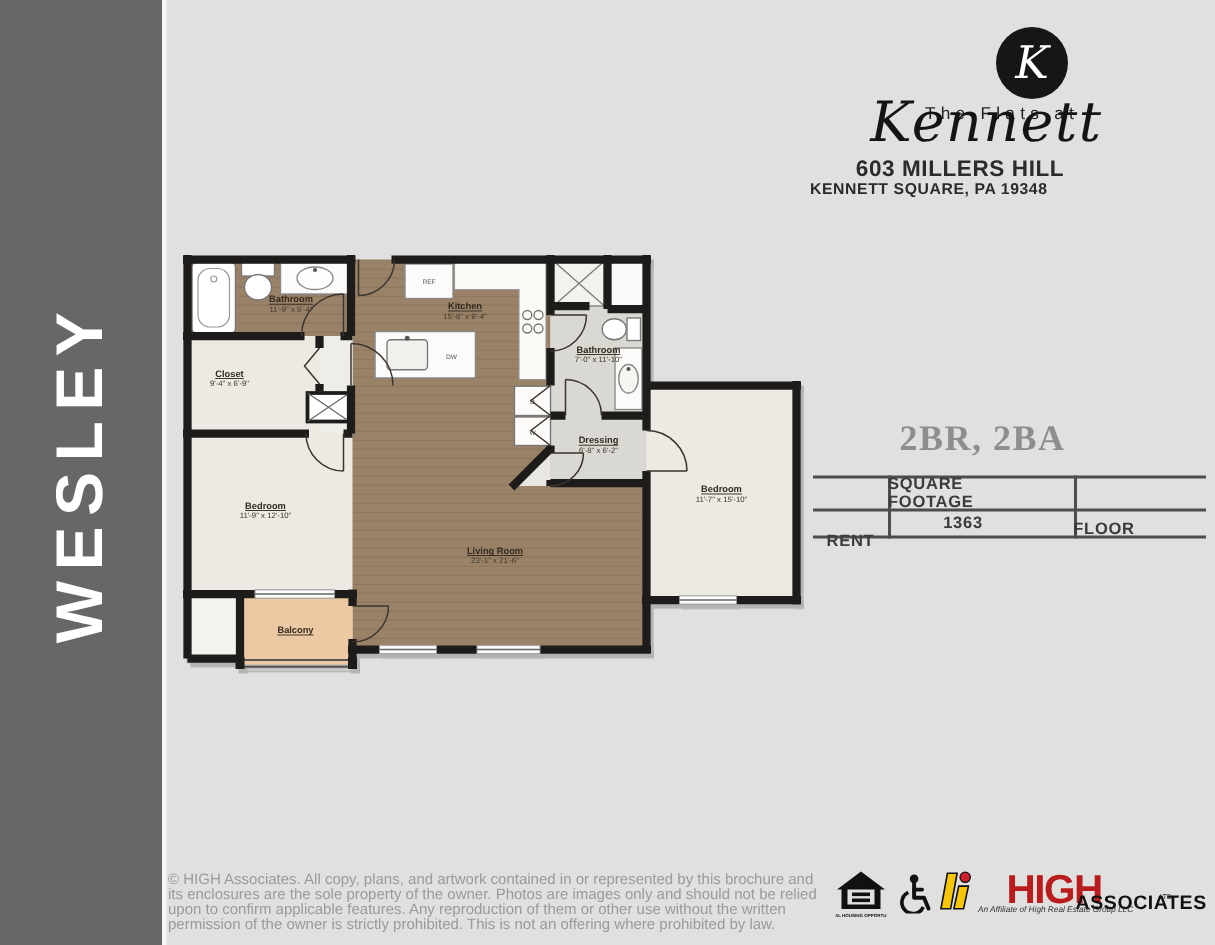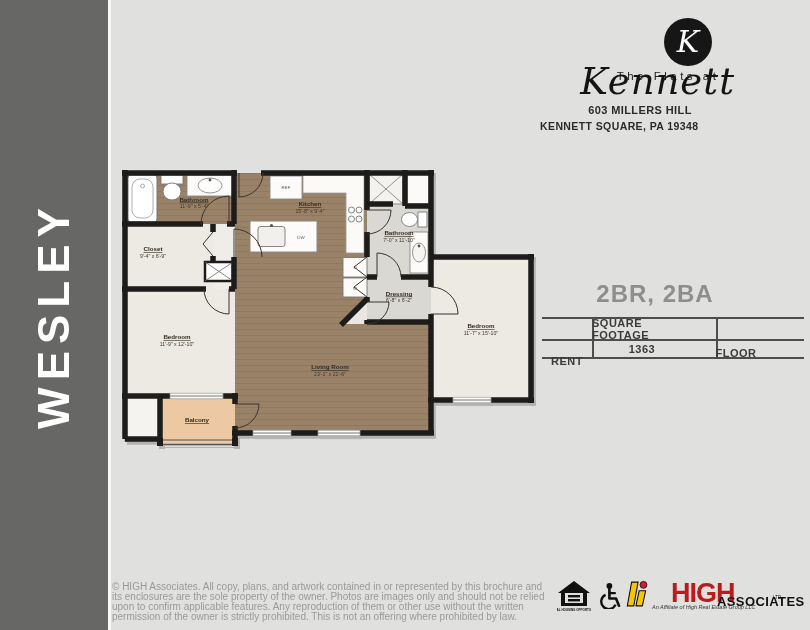--- a/index.html
+++ b/index.html
@@ -15,27 +15,27 @@
 
   
   .brand{position:absolute;left:520px;top:0;width:290px;height:150px;}
   .logo-circle{position:absolute;left:143px;top:17px;}
   .brand-line1{position:absolute;left:78px;top:70px;width:140px;text-align:center;
                font-size:11.5px;letter-spacing:3.5px;color:#222;}
   .brand-script{position:absolute;left:25px;top:60px;width:190px;text-align:right;
                 font-family:"DejaVu Serif",serif;font-style:italic;font-size:37px;
                 letter-spacing:1px;color:#141414;}
   .brand-addr1{position:absolute;left:20px;top:104px;width:200px;text-align:center;
-               font-size:11px;font-weight:bold;letter-spacing:.4px;color:#2b2b2b;}
+               font-size:15px;font-weight:bold;letter-spacing:.4px;color:#2b2b2b;}
   .brand-addr2{position:absolute;left:20px;top:120px;width:200px;
                font-size:10.5px;font-weight:bold;letter-spacing:.4px;color:#2b2b2b;}
 
   
   .unit-config{position:absolute;left:545px;top:280px;width:220px;text-align:center;
-               font-size:24px;font-weight:bold;letter-spacing:1px;color:#8e8e8e;}
+               font-size:24px;font-weight:bold;letter-spacing:1px;color:#8e8e8e;font-family:Liberation Serif, serif;}
   .tline{position:absolute;background:#4d4d4d;}
   .t-top{left:542px;top:317px;width:262px;height:2px;}
   .t-mid{left:542px;top:339px;width:262px;height:2px;}
   .t-bot{left:542px;top:357px;width:262px;height:2px;}
   .t-v1{left:592px;top:317px;width:2px;height:42px;}
   .t-v2{left:716px;top:317px;width:2px;height:42px;}
   .t-headrow{position:absolute;left:542px;top:321px;width:262px;height:16px;display:flex;}
   .t-valrow{position:absolute;left:542px;top:342px;width:262px;height:14px;display:flex;}
   .t-cell{display:flex;align-items:center;justify-content:center;
           font-size:11px;font-weight:bold;letter-spacing:.5px;color:#3b3b3b;}

